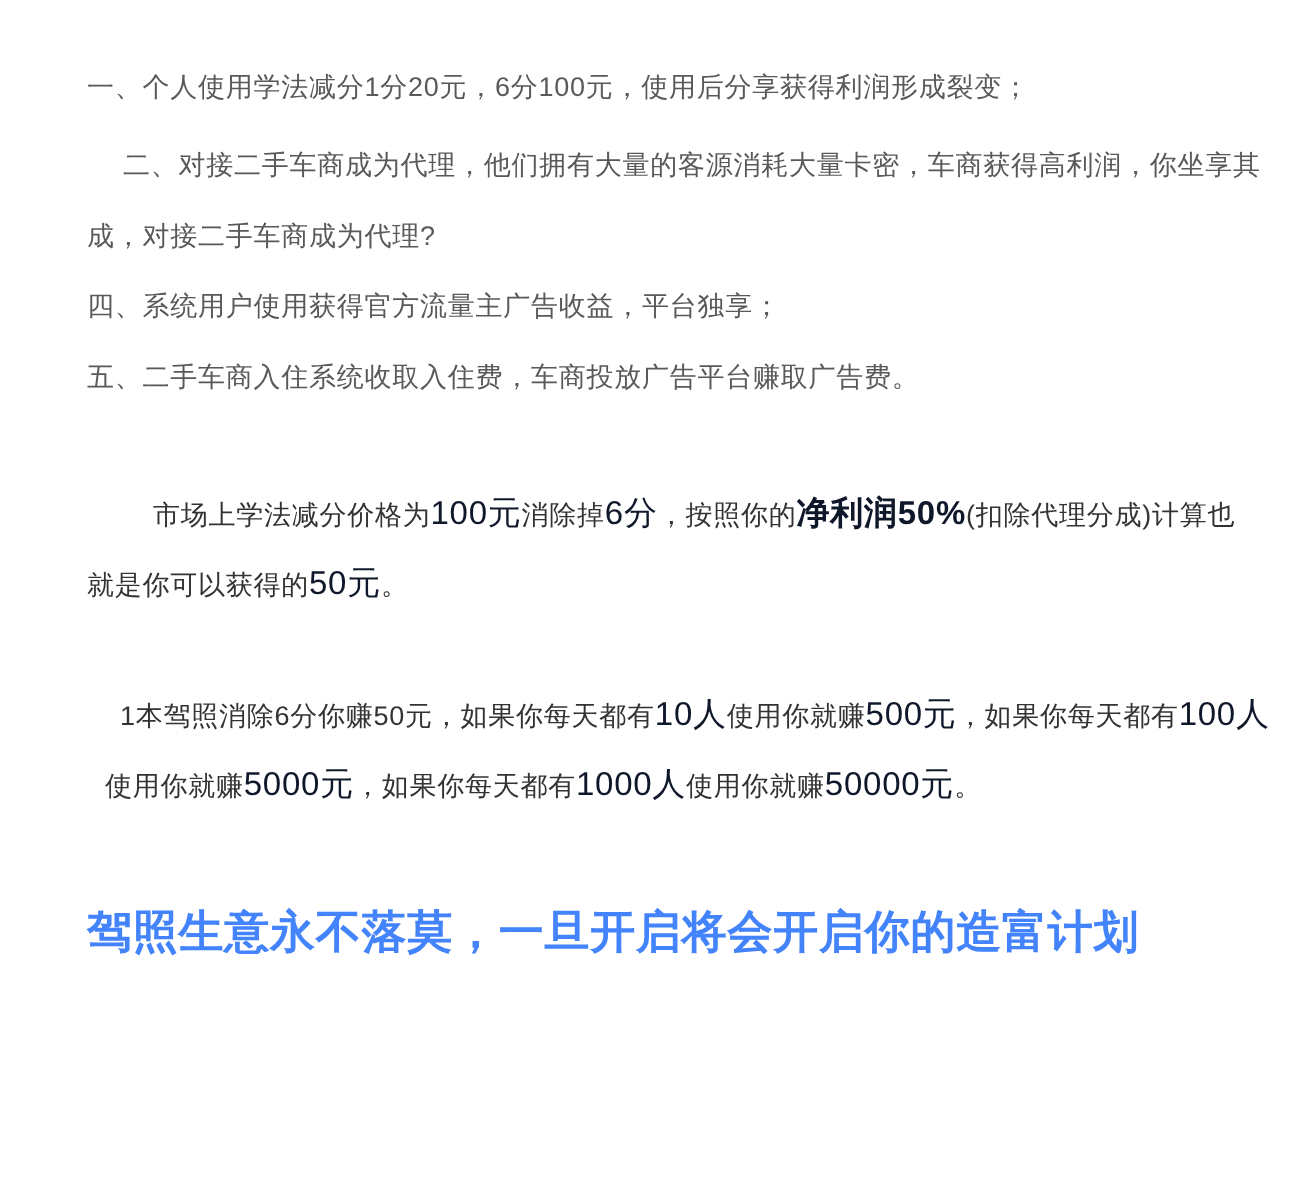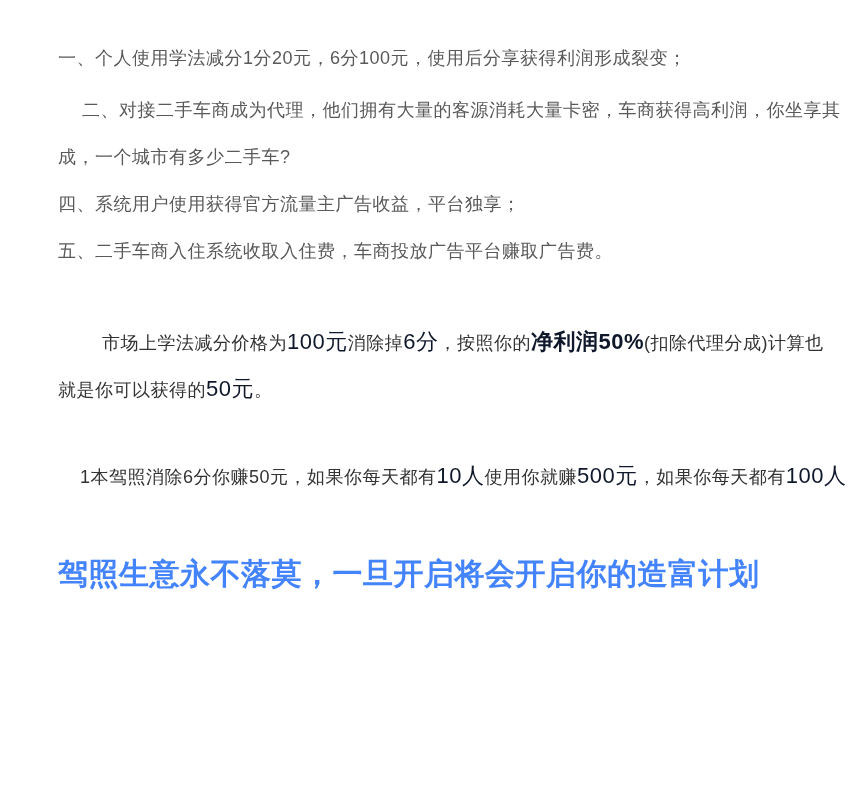--- a/index.html
+++ b/index.html
@@ -92,30 +92,31 @@
   }
 </style>
 </head>
 <body>
 
 <div class="page">
 
   <div class="top-list">
     <div class="line">一、个人使用学法减分1分20元，6分100元，使用后分享获得利润形成裂变；</div>
     <div class="line gap">二、对接二手车商成为代理，他们拥有大量的客源消耗大量卡密，车商获得高利润，你坐享其</div>
-    <div class="line">成，一个城市有多少二手车?</div>
+    <div class="line">成，对接二手车商成为代理?</div>
     <div class="line">四、系统用户使用获得官方流量主广告收益，平台独享；</div>
     <div class="line">五、二手车商入住系统收取入住费，车商投放广告平台赚取广告费。</div>
   </div>
 
 
   <div class="para para1">
     <div class="line indent-lg"><span>市场上学法减分价格为</span><span class="num">100元</span><span>消除掉</span><span class="num">6分</span><span>，按照你的</span><span class="num strong">净利润50%</span><span>(扣除代理分成)计算也</span></div>
     <div class="line"><span>就是你可以获得的</span><span class="num">50元</span><span>。</span></div>
   </div>
 
   <div class="para para2">
     <div class="line indent-sm"><span>1本驾照消除6分你赚50元，如果你每天都有</span><span class="num">10人</span><span>使用你就赚</span><span class="num">500元</span><span>，如果你每天都有</span><span class="num">100人</span></div>
+    <div class="line"><span>使用你就赚</span><span class="num">5000元</span><span>，如果你每天都有</span><span class="num">1000人</span><span>使用你就赚</span><span class="num">50000元</span><span>。</span></div>
   </div>
 
   <div class="footer-heading">驾照生意永不落莫，一旦开启将会开启你的造富计划</div>
 
 </div>
 
 </body></html>

